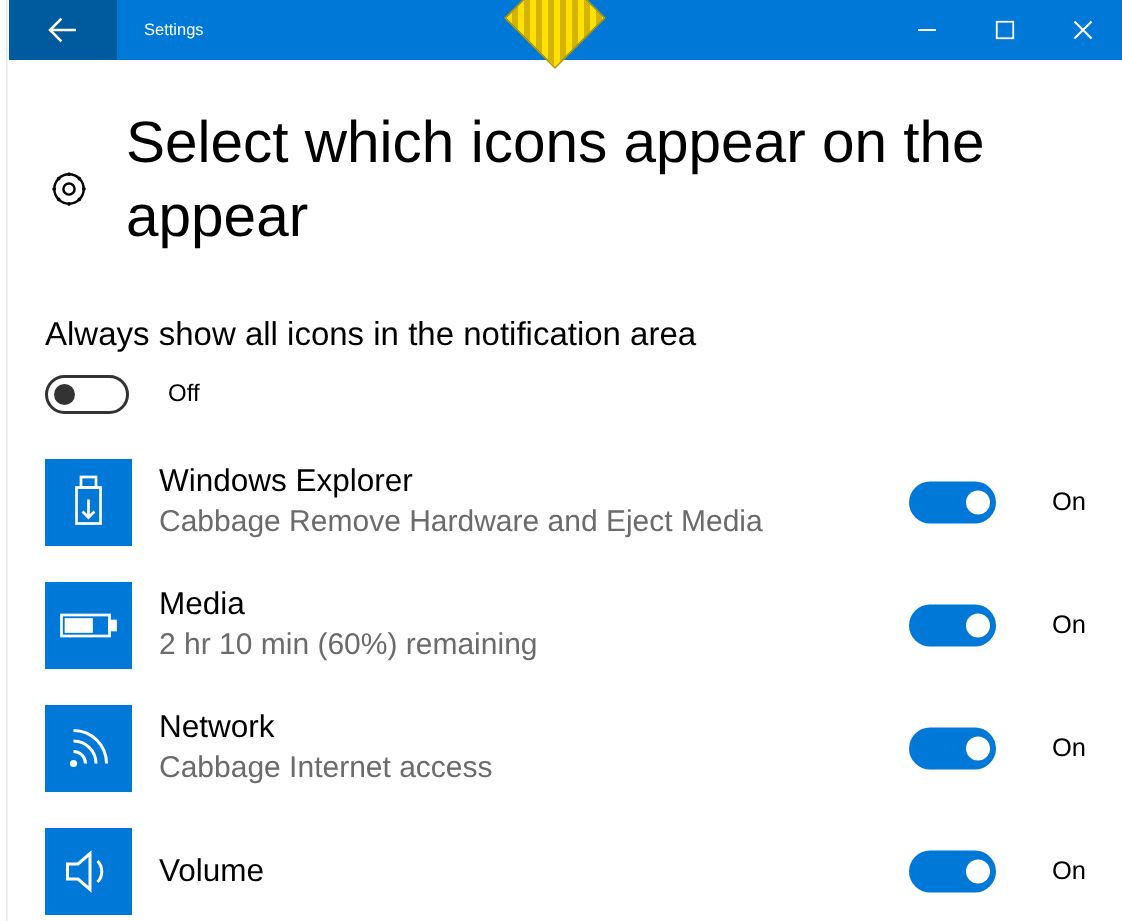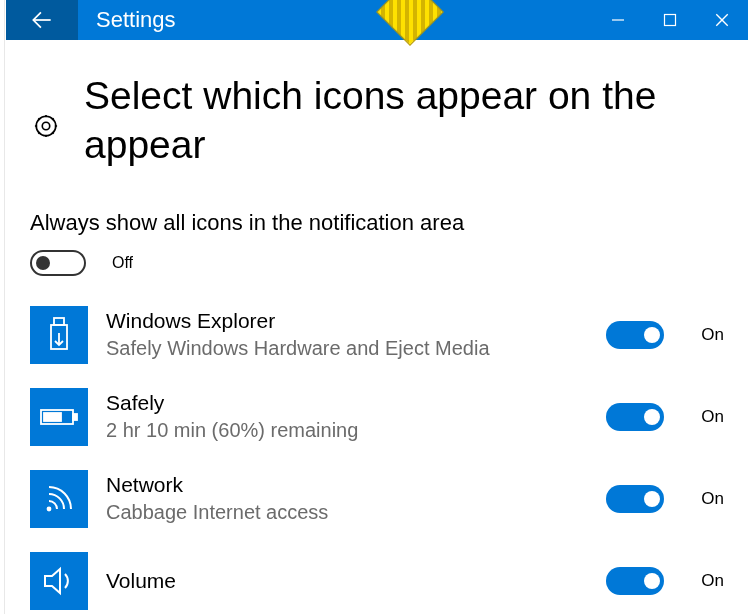--- a/index.html
+++ b/index.html
@@ -31,21 +31,21 @@
     background: #005a9e;
     display: flex;
     align-items: center;
     justify-content: center;
   }
   .title-text {
     flex: 0 0 auto;
     padding-left: 18px;
     display: flex;
     align-items: center;
-    font-size: 22px;
+    font-size: 11px;
     font-weight: 400;
   }
   .title-spacer { flex: 1; position: relative; }
   .diamond {
     position: absolute;
     left: 210px; top: -12px;
     width: 48px; height: 48px;
     transform: rotate(45deg);
     background: repeating-linear-gradient(45deg,#ffe100 0 4px,#d4b400 4px 8px);
     border: 1px solid #b89a00;
@@ -146,38 +146,38 @@
         <div class="tile">
           <svg width="30" height="40" viewBox="0 0 30 40" fill="none" stroke="#fff" stroke-width="1.8">
             <rect x="10" y="3" width="10" height="7"></rect>
             <rect x="7" y="10" width="16" height="24"></rect>
             <polyline points="11,26 15,30 19,26"></polyline>
             <line x1="15" y1="18" x2="15" y2="30"></line>
           </svg>
         </div>
         <div class="labels">
           <div class="item-title">Windows Explorer</div>
-          <div class="item-sub">Safely Windows Hardware and Eject Media</div>
+          <div class="item-sub">Cabbage Remove Hardware and Eject Media</div>
         </div>
         <div class="toggle-on">
             <div class="toggle-knob"></div>
           </div>
         <div class="toggle-label">On</div>
       </div>
 
       <div class="item">
         <div class="tile">
           <svg width="42" height="24" viewBox="0 0 42 24" fill="none" stroke="#fff" stroke-width="1.8">
             <rect x="3" y="5" width="32" height="14"></rect>
             <rect x="35" y="9" width="4" height="6" fill="#fff"></rect>
             <rect x="6" y="8" width="17" height="8" fill="#fff"></rect>
           </svg>
         </div>
         <div class="labels">
-          <div class="item-title">Safely</div>
+          <div class="item-title">Media</div>
           <div class="item-sub">2 hr 10 min (60%) remaining</div>
         </div>
         <div class="toggle-on">
             <div class="toggle-knob"></div>
           </div>
         <div class="toggle-label">On</div>
       </div>
 
       <div class="item">
         <div class="tile">

